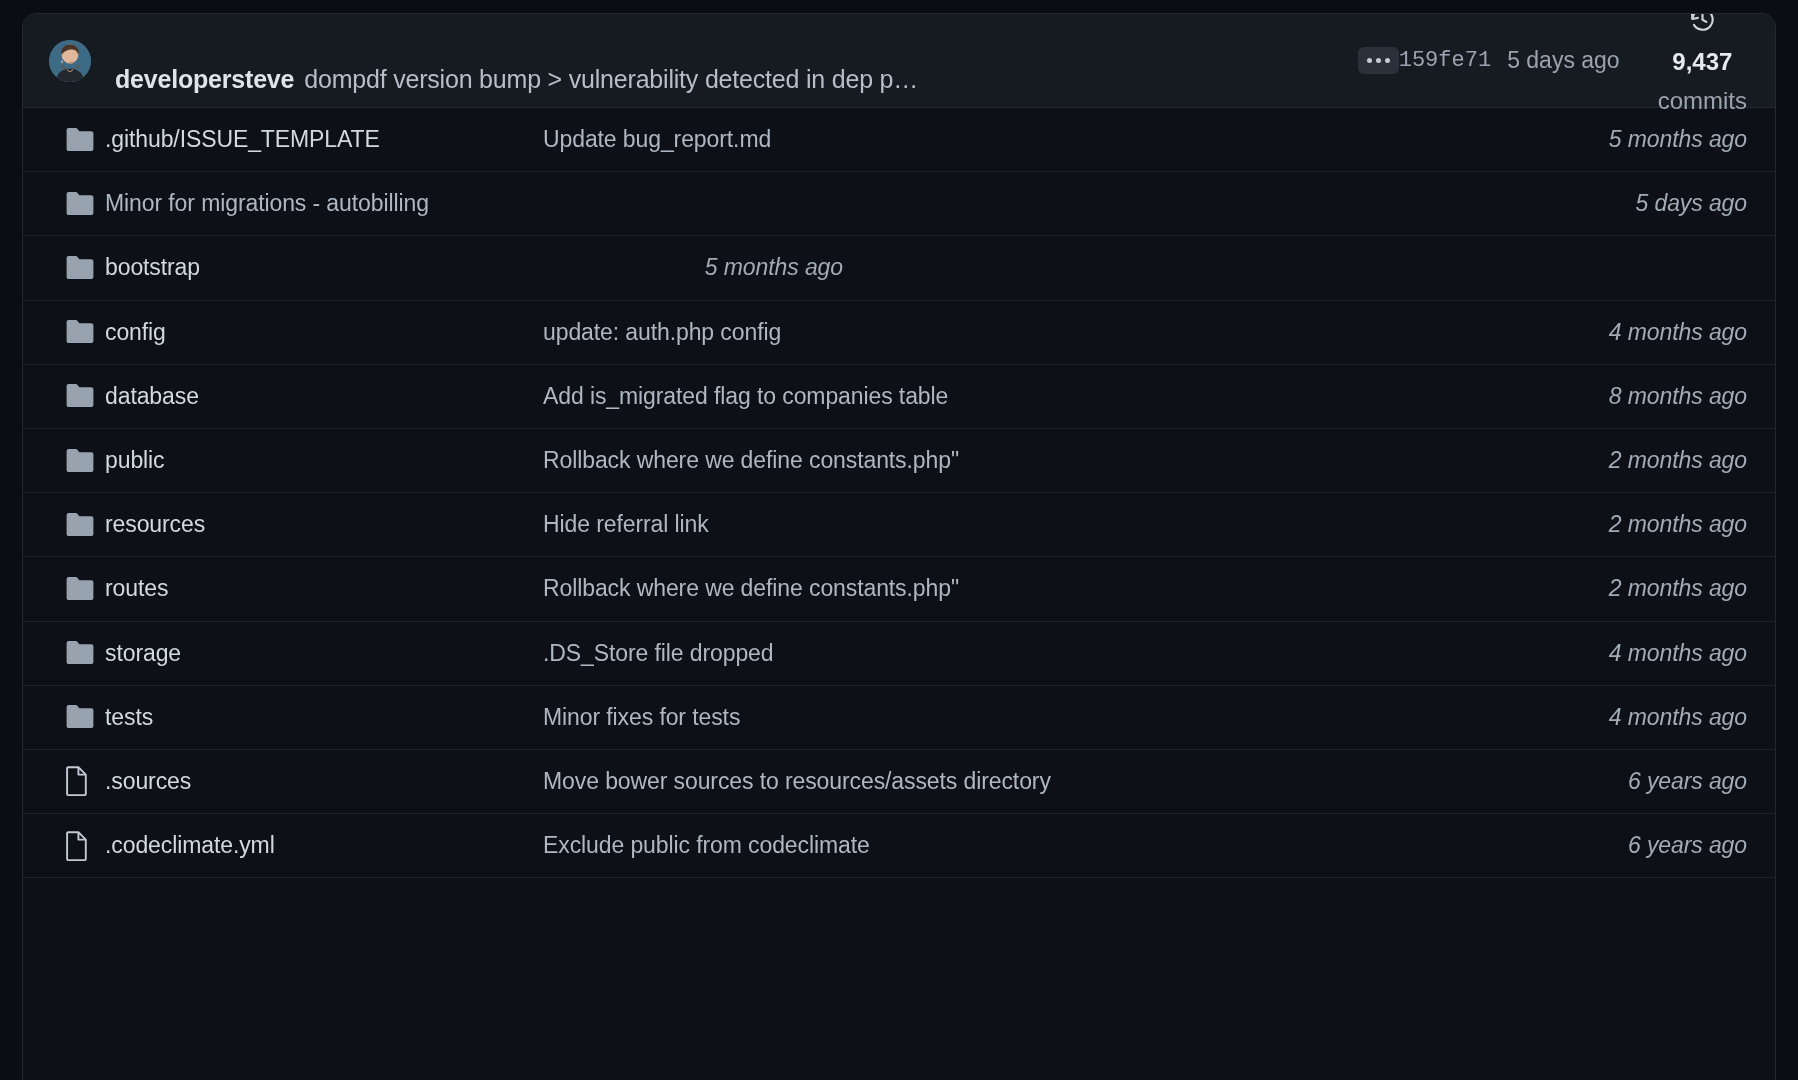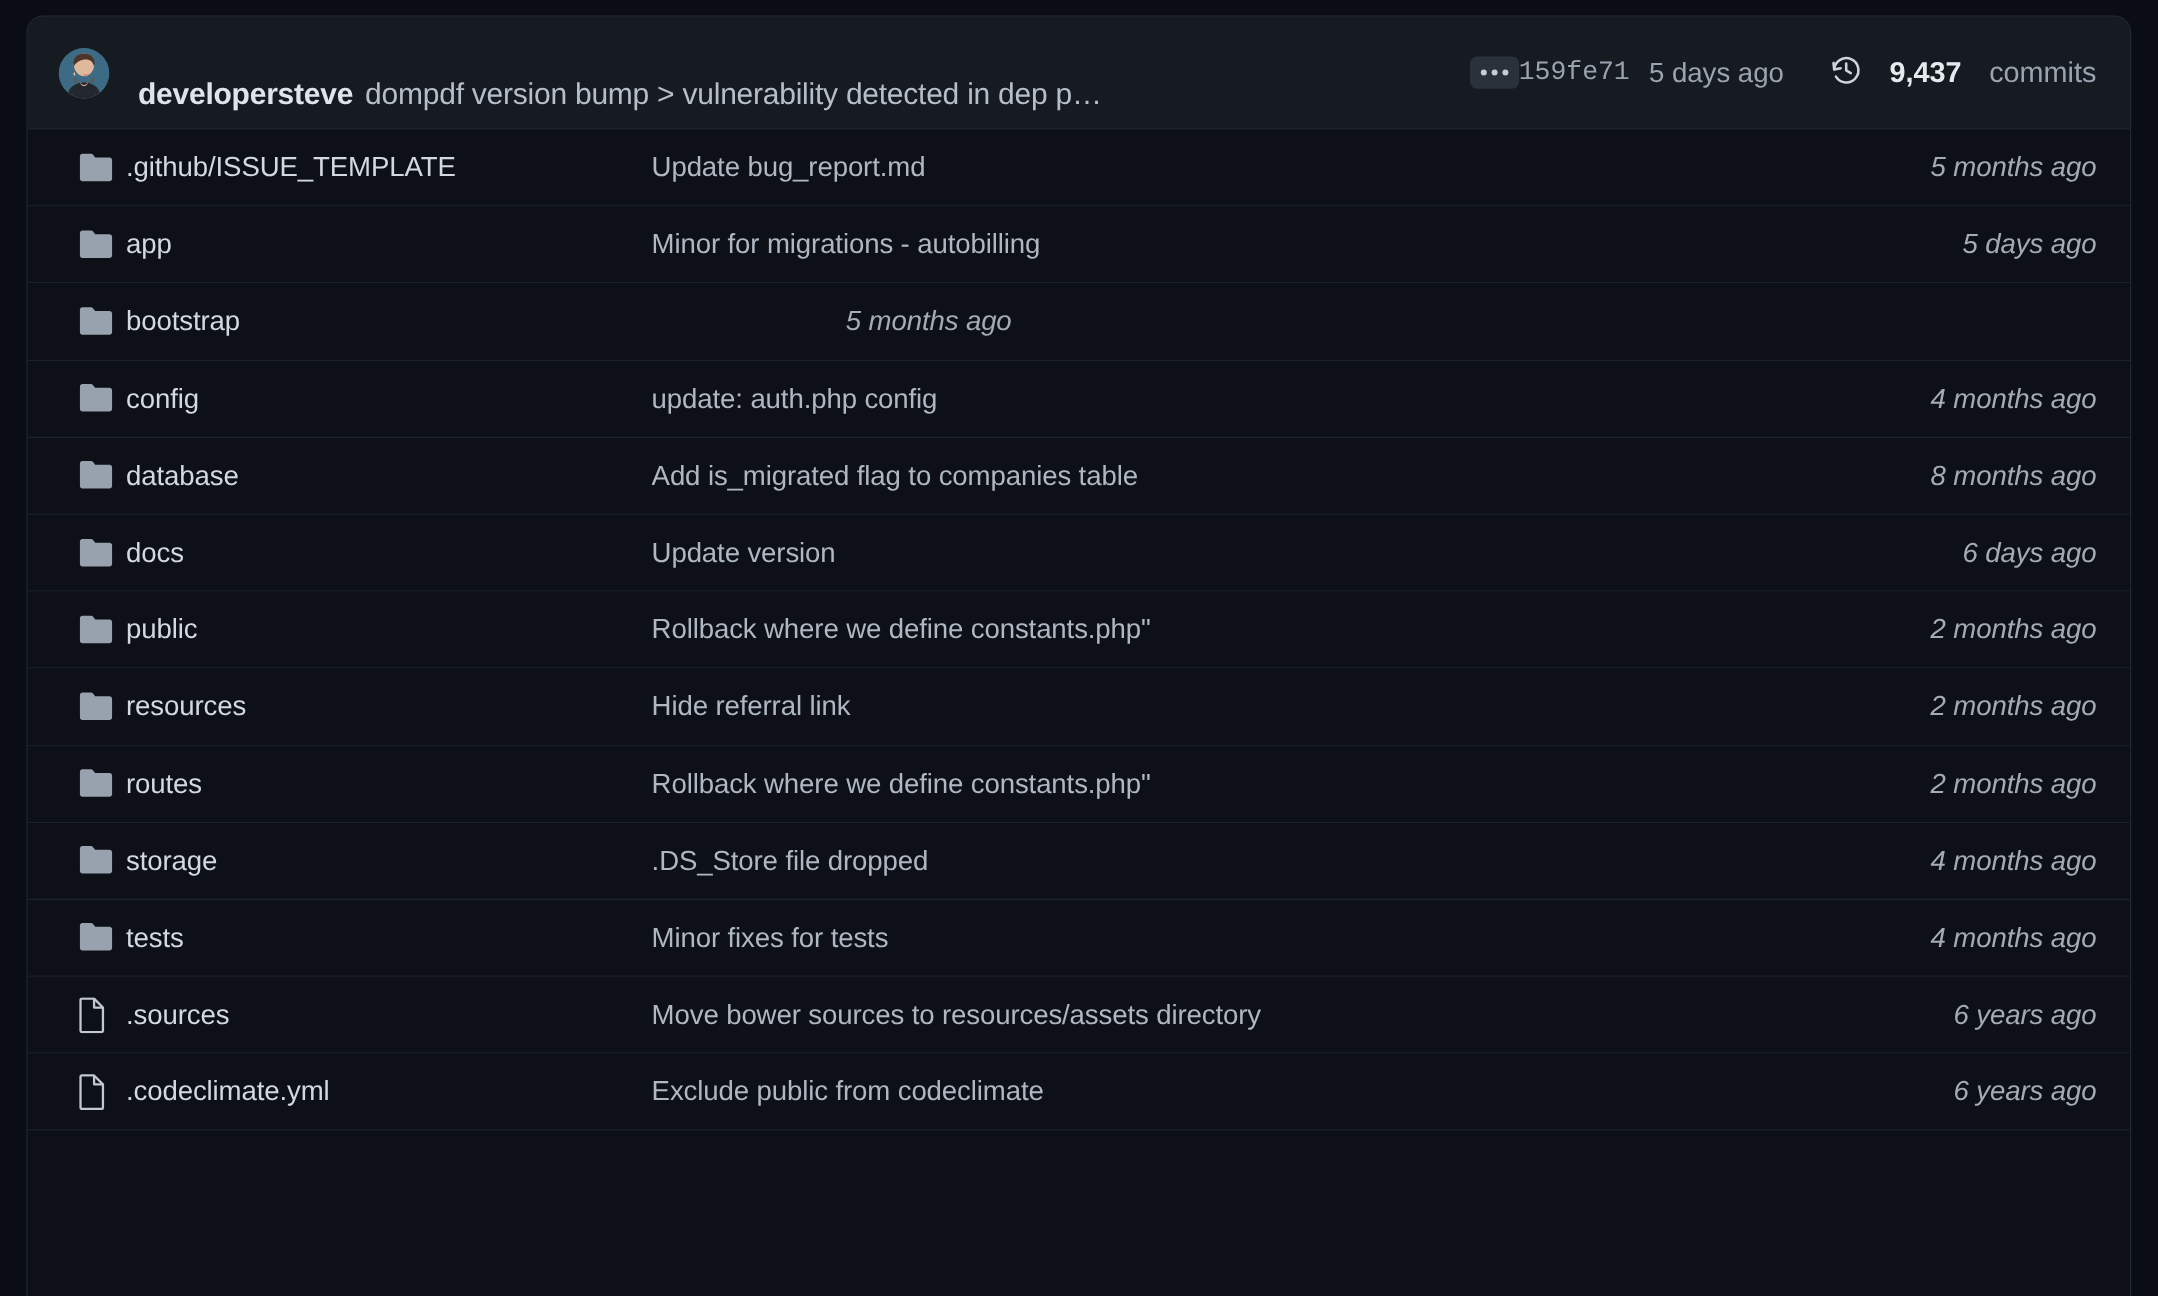--- a/index.html
+++ b/index.html
@@ -109,23 +109,24 @@
   }
 
   .commit-date {
     font-size: 23px;
     color: #9aa4b0;
   }
 
   .commits-count {
     display: flex;
     align-items: center;
-    gap: 23px;
+    gap: 11px;
     margin-left: 22px;
     cursor: pointer;
+    flex-direction: column;
   }
   .commits-count .history-icon { flex: 0 0 auto; display: block; }
   .commits-count .count-number {
     font-size: 24px;
     font-weight: bold;
     color: #e6eaef;
   }
   .commits-count .count-label {
     font-size: 24px;
     color: #9aa4b0;
@@ -250,21 +251,20 @@
         <div class="cell-name">.github/ISSUE_TEMPLATE</div>
         <div class="cell-message">Update bug_report.md</div>
         <div class="cell-time">5 months ago</div>
       </div>
       <div class="file-row">
         <div class="cell-icon">
           <svg width="30" height="26" viewBox="0 0 30 26" xmlns="http://www.w3.org/2000/svg">
             <path d="M1.6 3.2C1.6 2 2.5 1.1 3.7 1.1h7.1c.7 0 1.4.3 1.8.9l1.7 2.2h11.9c1.2 0 2.2.9 2.2 2.1v15.6c0 1.2-1 2.1-2.2 2.1H3.7c-1.2 0-2.1-.9-2.1-2.1z" fill="#98a2ae"></path>
           </svg>
         </div>
-        <div class="cell-name">app</div>
         <div class="cell-message">Minor for migrations - autobilling</div>
         <div class="cell-time">5 days ago</div>
       </div>
       <div class="file-row">
         <div class="cell-icon">
           <svg width="30" height="26" viewBox="0 0 30 26" xmlns="http://www.w3.org/2000/svg">
             <path d="M1.6 3.2C1.6 2 2.5 1.1 3.7 1.1h7.1c.7 0 1.4.3 1.8.9l1.7 2.2h11.9c1.2 0 2.2.9 2.2 2.1v15.6c0 1.2-1 2.1-2.2 2.1H3.7c-1.2 0-2.1-.9-2.1-2.1z" fill="#98a2ae"></path>
           </svg>
         </div>
         <div class="cell-name">bootstrap</div>
@@ -289,30 +289,20 @@
         <div class="cell-name">database</div>
         <div class="cell-message">Add is_migrated flag to companies table</div>
         <div class="cell-time">8 months ago</div>
       </div>
       <div class="file-row">
         <div class="cell-icon">
           <svg width="30" height="26" viewBox="0 0 30 26" xmlns="http://www.w3.org/2000/svg">
             <path d="M1.6 3.2C1.6 2 2.5 1.1 3.7 1.1h7.1c.7 0 1.4.3 1.8.9l1.7 2.2h11.9c1.2 0 2.2.9 2.2 2.1v15.6c0 1.2-1 2.1-2.2 2.1H3.7c-1.2 0-2.1-.9-2.1-2.1z" fill="#98a2ae"></path>
           </svg>
         </div>
-        <div class="cell-name">docs</div>
-        <div class="cell-message">Update version</div>
-        <div class="cell-time">6 days ago</div>
-      </div>
-      <div class="file-row">
-        <div class="cell-icon">
-          <svg width="30" height="26" viewBox="0 0 30 26" xmlns="http://www.w3.org/2000/svg">
-            <path d="M1.6 3.2C1.6 2 2.5 1.1 3.7 1.1h7.1c.7 0 1.4.3 1.8.9l1.7 2.2h11.9c1.2 0 2.2.9 2.2 2.1v15.6c0 1.2-1 2.1-2.2 2.1H3.7c-1.2 0-2.1-.9-2.1-2.1z" fill="#98a2ae"></path>
-          </svg>
-        </div>
         <div class="cell-name">public</div>
         <div class="cell-message">Rollback where we define constants.php"</div>
         <div class="cell-time">2 months ago</div>
       </div>
       <div class="file-row">
         <div class="cell-icon">
           <svg width="30" height="26" viewBox="0 0 30 26" xmlns="http://www.w3.org/2000/svg">
             <path d="M1.6 3.2C1.6 2 2.5 1.1 3.7 1.1h7.1c.7 0 1.4.3 1.8.9l1.7 2.2h11.9c1.2 0 2.2.9 2.2 2.1v15.6c0 1.2-1 2.1-2.2 2.1H3.7c-1.2 0-2.1-.9-2.1-2.1z" fill="#98a2ae"></path>
           </svg>
         </div>

